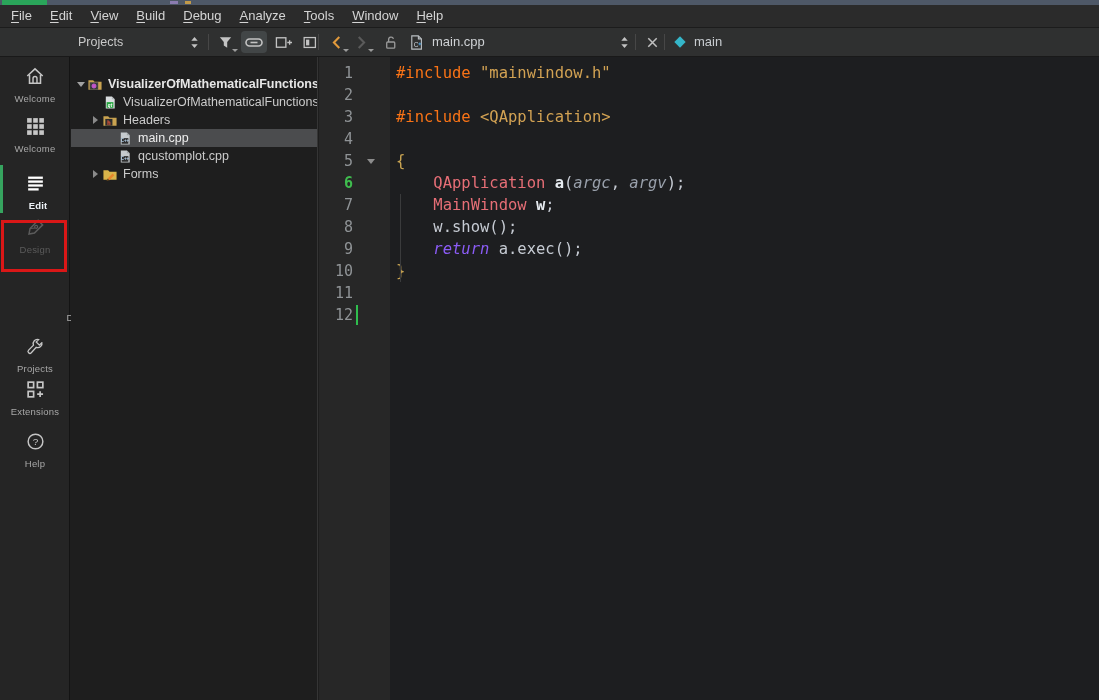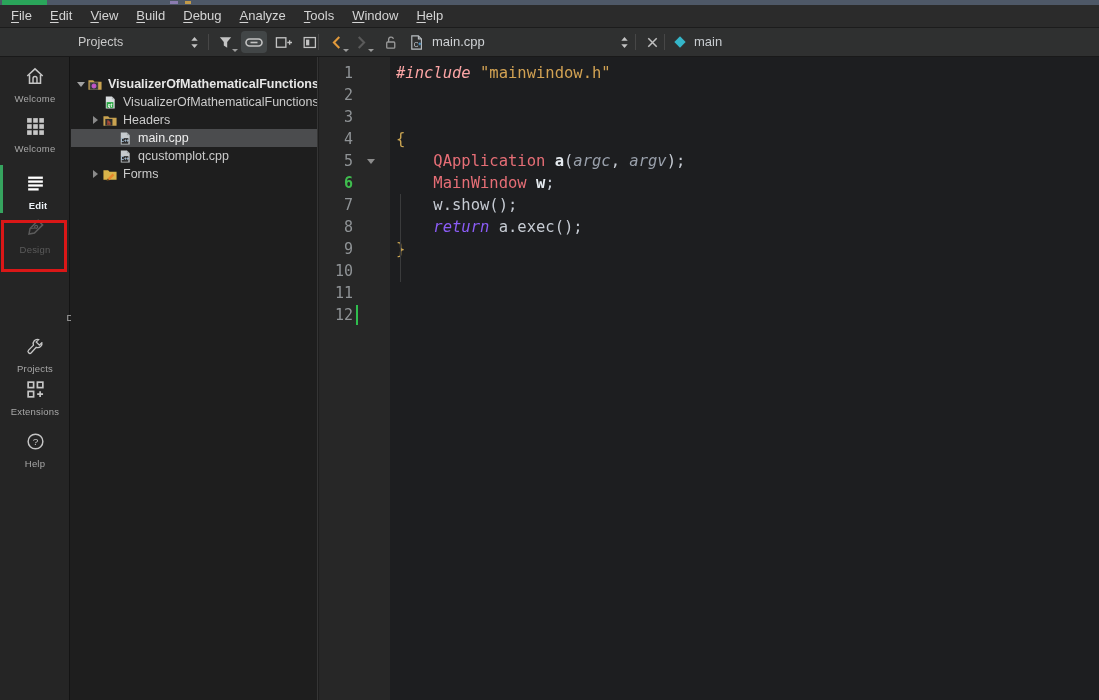--- a/index.html
+++ b/index.html
@@ -81,21 +81,21 @@
          border-top:5px solid #8c8c8c;}
   .gcaret{position:absolute;left:37px;top:1px;width:2px;height:20px;background:#2fbe4e;}
 
   
   #code{position:absolute;left:390px;top:0;width:709px;height:643px;background:#1d1e20;
         padding-top:5px;box-sizing:border-box;overflow:hidden;cursor:text;}
   .cline{height:22px;line-height:22px;white-space:pre;padding-left:6px;
          font-family:"DejaVu Sans Mono",monospace;font-size:15.5px;color:#c6cbd3;}
   #indent-guide{position:absolute;left:10px;top:137px;width:1px;height:88px;background:#3a3b3c;}
 
-  .tk-pp{color:#fca5a5;font-style:italic;}
+  .tk-pp{color:#f97316;}
   .tk-str{color:#d2a253;}
   .tk-kw{color:#c9a35f;}
   .tk-fn{color:#c9aeae;}
   .tk-arg{color:#e09a55;font-weight:bold;}
   .tk-brace{color:#c9a452;}
   .tk-type{color:#e66e76;}
   .tk-decl{color:#e6ebf0;font-weight:bold;}
   .tk-use{color:#9aa1ac;font-style:italic;}
   .tk-ret{color:#8b5cf6;font-style:italic;}
   .tk-pln{color:#c6cbd3;}
@@ -372,20 +372,21 @@
         </div>
         <div class="grow">
           <span class="gnum">12</span>
           <span class="gcaret"></span>
         </div>
       </div>
     <div id="code">
       <div id="indent-guide"></div>
     <div class="cline"><span class="tk-pp">#include</span><span class="tk-pln"> </span><span class="tk-str">"mainwindow.h"</span></div>
         <div class="cline"></div>
+        <div class="cline"><span class="tk-pp">#include</span><span class="tk-pln"> </span><span class="tk-str">&lt;QApplication&gt;</span></div>
         <div class="cline"></div>
         <div class="cline"><span class="tk-brace">{</span></div>
         <div class="cline"><span class="tk-pln">    </span><span class="tk-type">QApplication</span><span class="tk-pln"> </span><span class="tk-decl">a</span><span class="tk-pln">(</span><span class="tk-use">argc</span><span class="tk-pln">, </span><span class="tk-use">argv</span><span class="tk-pln">);</span></div>
         <div class="cline"><span class="tk-pln">    </span><span class="tk-type">MainWindow</span><span class="tk-pln"> </span><span class="tk-decl">w</span><span class="tk-pln">;</span></div>
         <div class="cline"><span class="tk-pln">    </span><span class="tk-pln">w.show();</span></div>
         <div class="cline"><span class="tk-pln">    </span><span class="tk-ret">return</span><span class="tk-pln"> </span><span class="tk-pln">a.exec();</span></div>
         <div class="cline"><span class="tk-brace">}</span></div>
         <div class="cline"></div>
       </div>
     <div id="red-annotation"></div>

